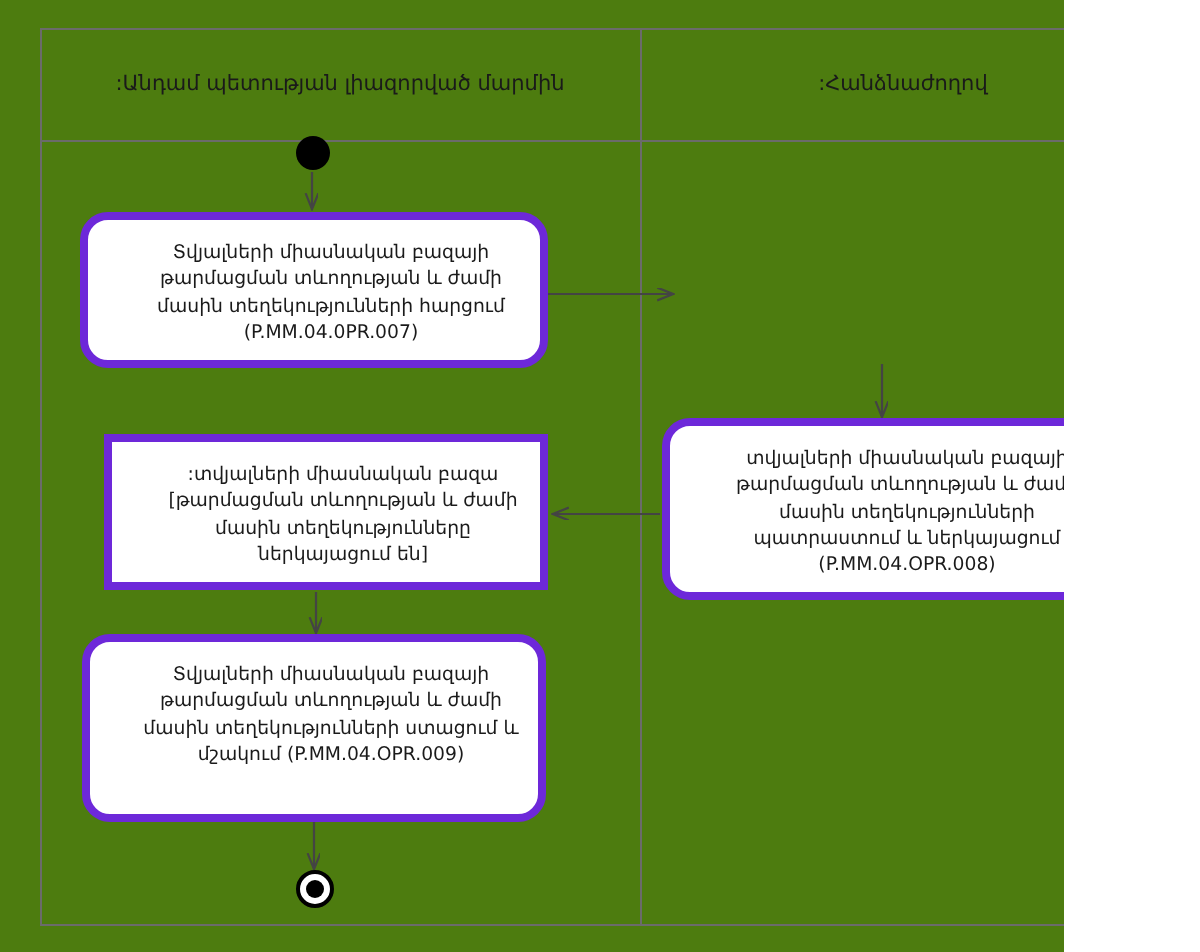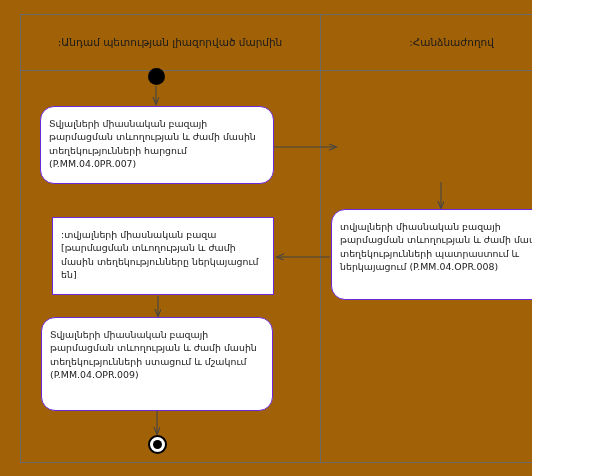--- a/index.html
+++ b/index.html
@@ -7,21 +7,21 @@
     padding: 0;
     background: #ffffff;
   }
   body {
     font-family: "DejaVu Sans", sans-serif;
   }
   #canvas {
     position: relative;
     width: 532px;
     height: 476px;
-    background: #a16207;
+    background: #4d7c0f;
     overflow: hidden;
   }
   
   .lane-frame {
     position: absolute;
     left: 20px;
     top: 14px;
     width: 562px;
     height: 449px;
     border: 1px solid #6b6b6b;
@@ -58,27 +58,28 @@
     box-sizing: border-box;
   }
   .lane-title.left  { left: 20px;  width: 300px; }
   .lane-title.right { left: 321px; width: 261px; }
 
   
   .node {
     position: absolute;
     box-sizing: border-box;
     background: #ffffff;
-    border: 1px solid #6d28d9;
+    border: 4px solid #6d28d9;
     display: flex;
     justify-content: center;
+    text-align: center;
     font-size: 9.4px;
     line-height: 1.42;
     color: #1a1a1a;
-    padding: 10px 9px 0 8px;
+    padding: 10px 9px 0 26px;
   }
   .node.action {
     border-radius: 14px;
   }
   .node.object {
     border-radius: 0;
   }
   .node-text { display: block; width: 100%; }
 
   

